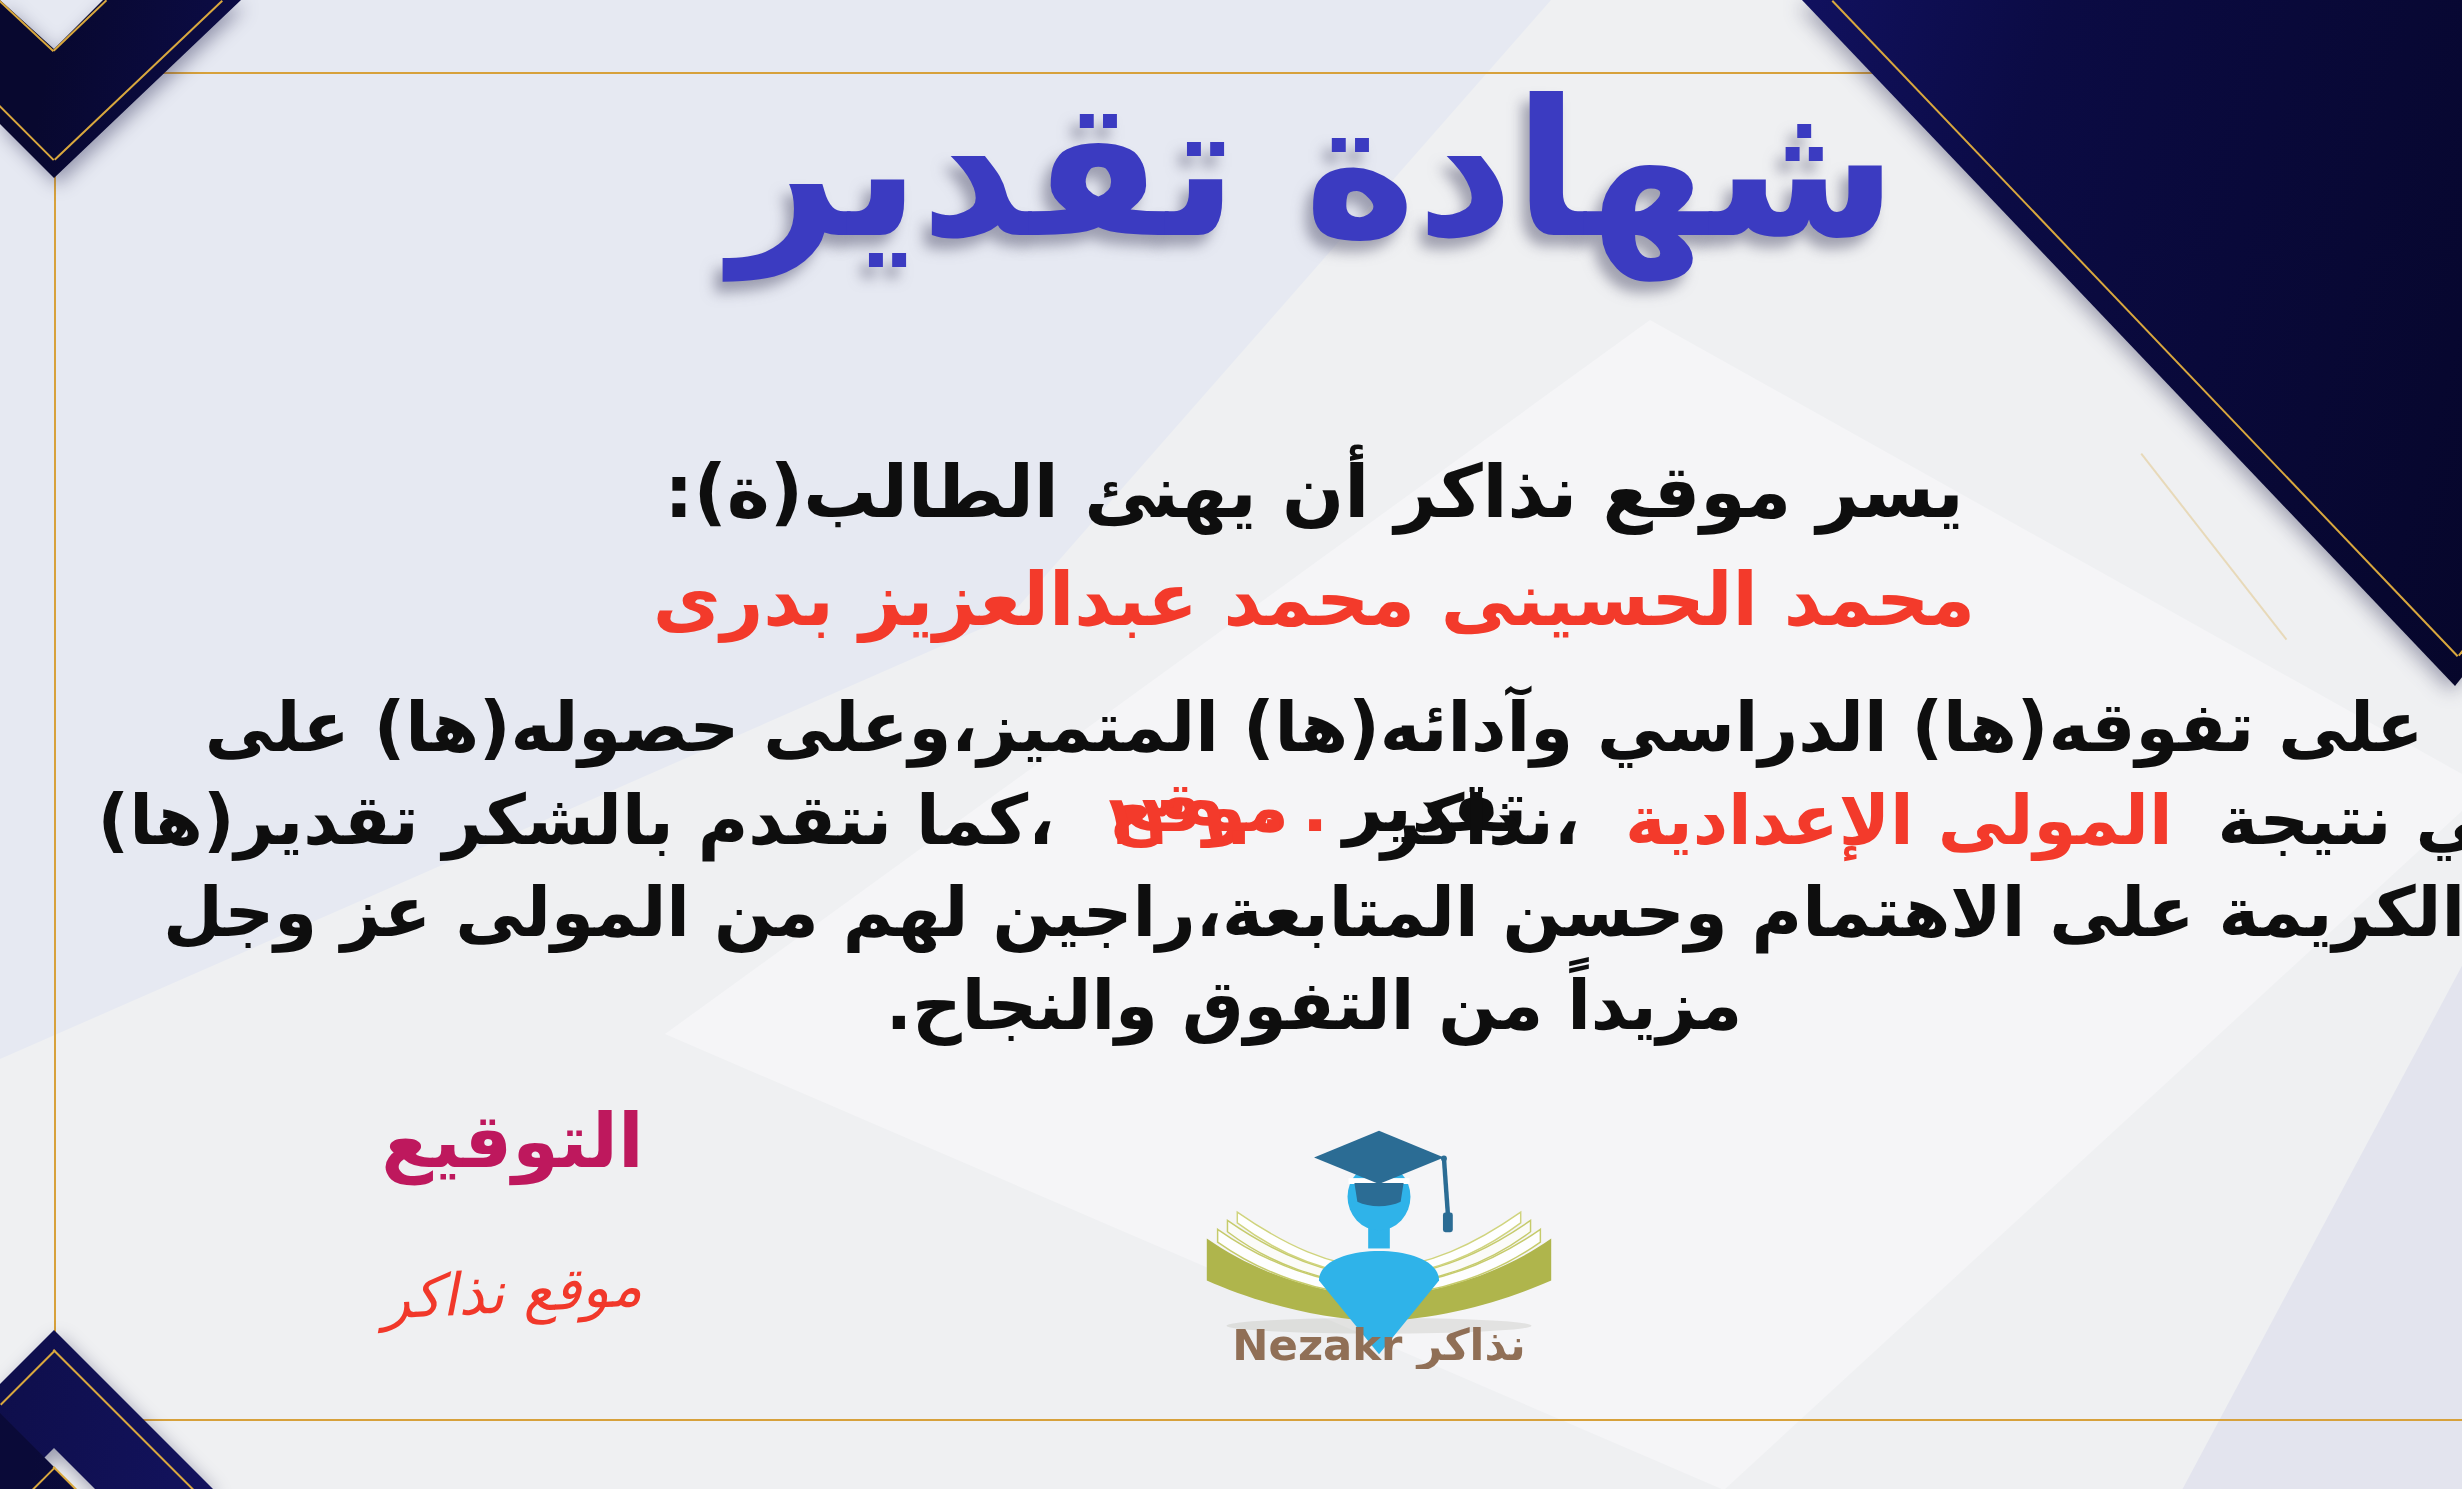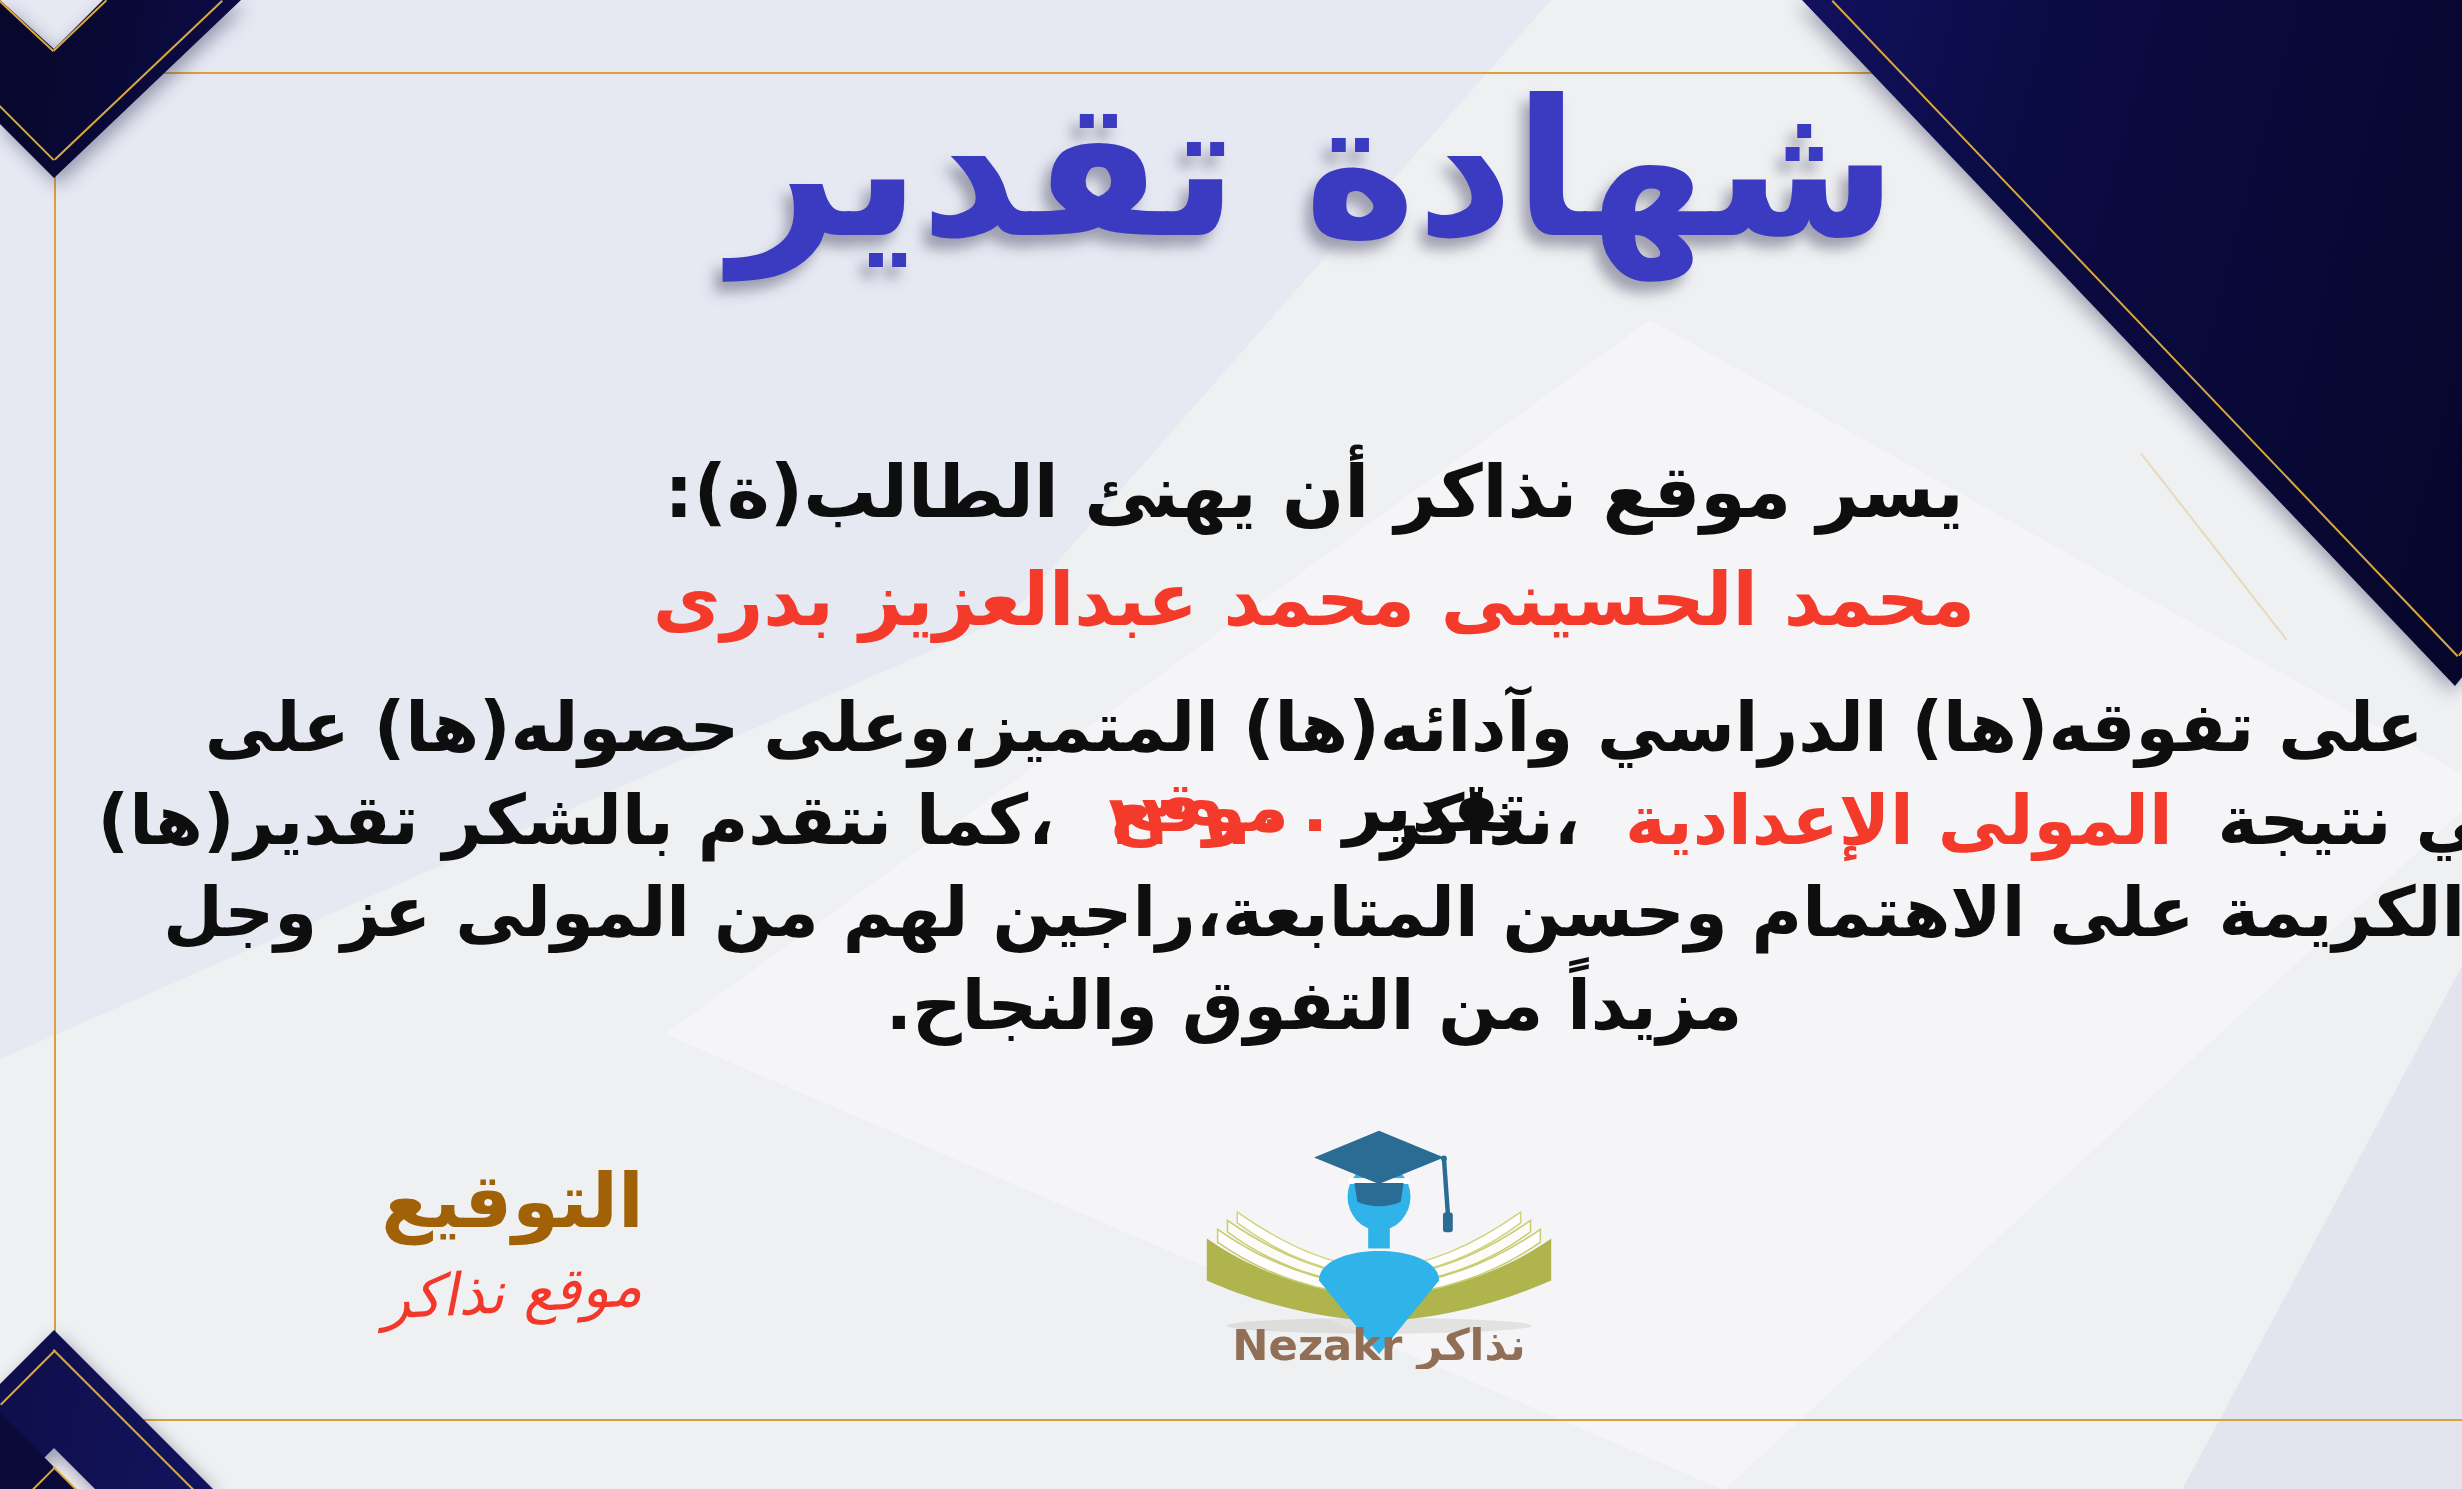--- a/index.html
+++ b/index.html
@@ -69,22 +69,22 @@
     text-shadow:-7.9px 10.8px 12.8px rgba(96,96,122,.55);
   }
   .intro { top:449px;  font-size:73px; font-weight:bold; color:#0e0e0e; }
   .name  { top:556px; font-size:74px; font-weight:bold; color:#F33A2B; }
   .bline { font-size:69px; font-weight:bold; color:#0e0e0e; }
   .b1 { top:687px; } .b2 { top:780px; } .b3 { top:872px; } .b4 { top:965px; }
   .red { color:#F33A2B; }
   .pad1 { margin:0 54px 0 9.8px; }
   .pad2 { margin:0 45px; }
   .sig-label {
-    position:absolute; left:340px; top:1157px; width:345px; text-align:center;
-    font-size:75px; font-weight:bold; color:#a16207; z-index:10;
+    position:absolute; left:340px; top:1097px; width:345px; text-align:center;
+    font-size:75px; font-weight:bold; color:#be185d; z-index:10;
   }
   .sig-script {
     position:absolute; left:305px; top:1258px; width:414px; text-align:center;
     font-size:58px; font-style:italic; color:#F1382A; transform:rotate(-3deg); z-index:10;
   }
   .logo { position:absolute; left:1192px; top:1123px; width:374px; height:246px; z-index:10; }
 </style>
 </head>
 <body>
 

